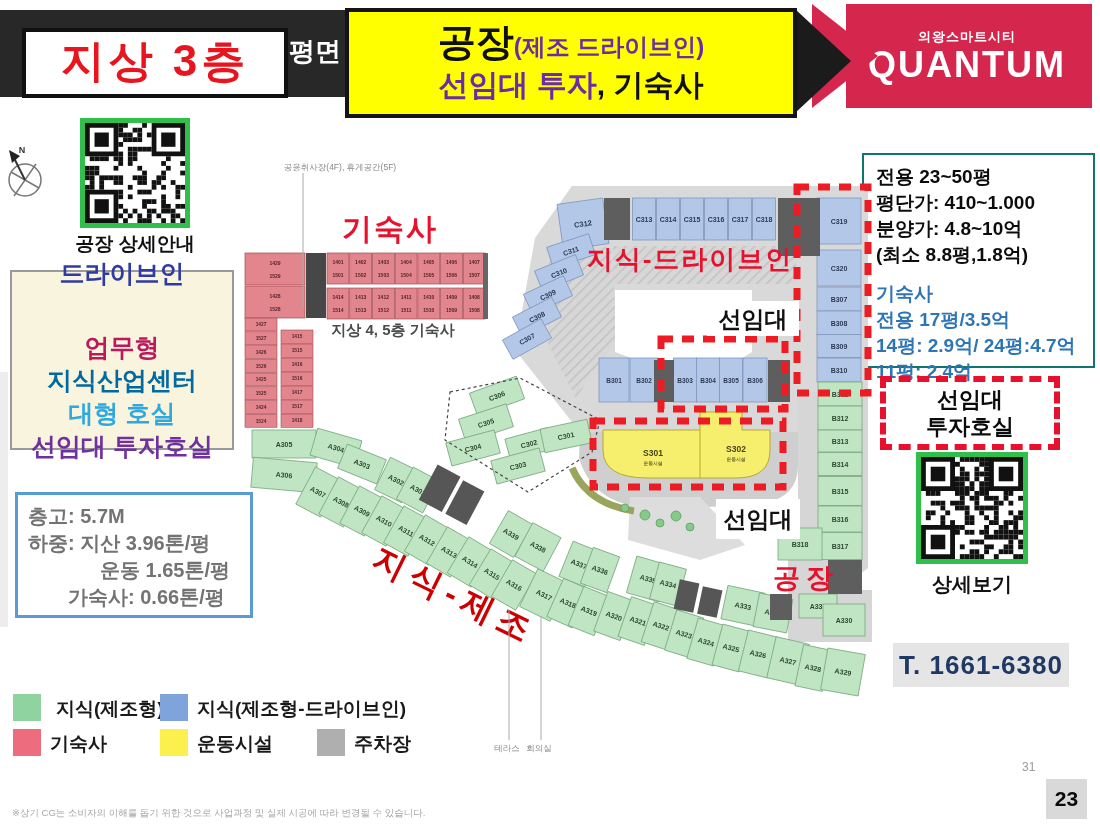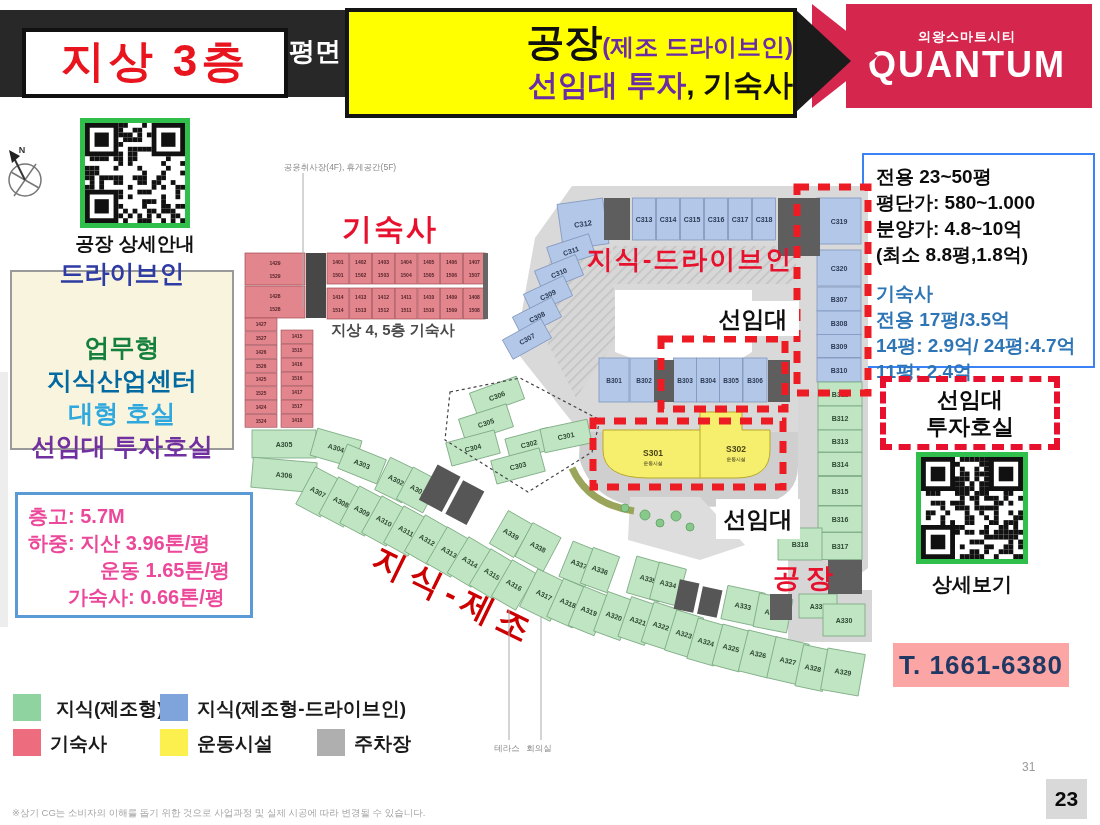--- a/index.html
+++ b/index.html
@@ -6,21 +6,21 @@
   .slide{position:relative;width:1100px;height:825px;background:#fff;overflow:hidden;
          font-family:"Liberation Sans","DejaVu Sans",sans-serif;}
   
   .black-bar{position:absolute;left:0;top:10px;width:345px;height:87px;background:#282828;z-index:4;}
   .bar-partial{position:absolute;left:289px;top:24px;width:54px;overflow:hidden;white-space:nowrap;
                color:#fff;font-size:26px;font-weight:800;}
   .floor-badge{position:absolute;left:22px;top:28px;width:266px;height:70px;background:#fff;
                border:4px solid #111;box-sizing:border-box;display:flex;align-items:flex-start;justify-content:center;z-index:5;}
   .floor-badge span{font-size:44px;font-weight:900;color:#E8151E;letter-spacing:4px;}
   .yellow-banner{position:absolute;left:345px;top:8px;width:452px;height:110px;background:#FFFF00;
-                 border:4px solid #141414;box-sizing:border-box;text-align:right;padding-top:5px;z-index:4;}
+                 border:4px solid #141414;box-sizing:border-box;text-align:center;padding-top:5px;z-index:4;}
   .yb-l1 .main{font-size:38px;font-weight:900;color:#101010;}
   .yb-l1 .sub{font-size:24px;font-weight:900;color:#6B2CA5;}
   .yb-l2{margin-top:-3px;}
   .yb-l2 .accent{font-size:30px;font-weight:900;color:#6B2CA5;}
   .yb-l2 .rest{font-size:30px;font-weight:900;color:#101010;}
   .red-chevron{position:absolute;left:812px;top:4px;width:66px;height:104px;background:#D5274D;
                clip-path:polygon(0 0,100% 50%,0 100%);z-index:2;}
   .brand-banner{position:absolute;left:846px;top:4px;width:246px;height:104px;background:#D5274D;z-index:1;}
   .black-arrow{position:absolute;left:795px;top:9px;width:56px;height:104px;background:#1b1b1b;
                clip-path:polygon(0 0,100% 50%,0 100%);z-index:3;}
@@ -36,34 +36,34 @@
                 font-size:19px;font-weight:800;color:#111;z-index:2;}
   .qr-bottom-label{position:absolute;left:916px;top:571px;width:112px;text-align:center;
                    font-size:20px;font-weight:700;color:#111;z-index:2;}
   
   #feature-box{position:absolute;left:10px;top:270px;width:224px;height:180px;background:#F8F4DE;
                border:2px solid #9a9a9a;box-sizing:border-box;display:flex;flex-direction:column;
                justify-content:center;text-align:center;z-index:2;}
   .feature-line{font-size:25px;font-weight:900;line-height:33px;}
   #spec-box{position:absolute;left:15px;top:492px;width:238px;height:126px;background:#fff;
             border:3px solid #5B9BD5;box-sizing:border-box;padding:8px 10px;z-index:2;}
-  .spec-line{font-size:20px;font-weight:800;color:#ec4899;line-height:27px;white-space:nowrap;}
+  .spec-line{font-size:20px;font-weight:800;color:#737373;line-height:27px;white-space:nowrap;}
   .spec-line:nth-child(3){padding-left:72px;}
   .spec-line:nth-child(4){padding-left:40px;}
   
   #price-box{position:absolute;left:862px;top:153px;width:233px;height:215px;background:#fff;
-             border:2px solid #3b82f6;box-sizing:border-box;padding:9px 12px;z-index:2;}
+             border:2px solid #0f766e;box-sizing:border-box;padding:9px 12px;z-index:2;}
   .price-black{font-size:19px;font-weight:700;color:#0c0c0c;line-height:26px;white-space:nowrap;}
   .price-blue{font-size:19px;font-weight:800;color:#2E75B6;line-height:26px;white-space:nowrap;}
   .price-gap{height:13px;}
   #prelease-box{position:absolute;left:880px;top:376px;width:180px;height:74px;border:6px dashed #E8112D;
                 box-sizing:border-box;display:flex;flex-direction:column;align-items:center;
                 justify-content:center;z-index:2;}
   .prelease-line{font-size:22px;font-weight:900;color:#0b0b0b;line-height:27px;}
-  #phone-box{position:absolute;left:893px;top:643px;width:176px;height:44px;background:#fca5a5;
+  #phone-box{position:absolute;left:893px;top:643px;width:176px;height:44px;background:#e5e5e5;
              display:flex;align-items:center;justify-content:center;font-size:26px;font-weight:900;
              color:#1F3864;letter-spacing:1px;z-index:2;}
   
   #page-small{position:absolute;left:1022px;top:760px;font-size:12px;color:#999;z-index:2;}
   #page-big{position:absolute;left:1046px;top:779px;width:41px;height:40px;background:#D9D9D9;
             display:flex;align-items:center;justify-content:center;font-size:21px;font-weight:800;color:#0b0b0b;z-index:2;}
   .legend-swatch{position:absolute;width:28px;height:27px;z-index:2;}
   .legend-label{position:absolute;font-size:19px;font-weight:600;color:#1a1a1a;white-space:nowrap;z-index:2;}
   #footnote{position:absolute;left:12px;top:770px;font-size:9.5px;color:#A6A6A6;z-index:2;margin-top:37px;}
   
@@ -222,35 +222,35 @@
         <path d="M14,0h7v7h-7z M15,1v5h5v-5z" fill="#111" fill-rule="evenodd"></path>
         <rect x="16" y="2" width="3" height="3" fill="#111"></rect>
         <path d="M0,14h7v7h-7z M1,15v5h5v-5z" fill="#111" fill-rule="evenodd"></path>
         <rect x="2" y="16" width="3" height="3" fill="#111"></rect>
       </svg>
     </div>
   <div class="qr-top-label">공장 상세안내</div>
 
   <div id="feature-box">
       <div class="feature-line" style="color: rgb(47, 59, 165);">드라이브인</div>
-      <div class="feature-line" style="color: #15803d; margin-top: 41px;">업무형</div>
+      <div class="feature-line" style="color: #be185d; margin-top: 41px;">업무형</div>
       <div class="feature-line" style="color: #0369a1;">지식산업센터</div>
       <div class="feature-line" style="color: rgb(47, 168, 222);">대형 호실</div>
       <div class="feature-line" style="color: rgb(112, 48, 160);">선임대 투자호실</div>
     </div>
   <div id="spec-box">
       <div class="spec-line">층고: 5.7M</div>
       <div class="spec-line">하중: 지산 3.96톤/평</div>
       <div class="spec-line">운동 1.65톤/평</div>
       <div class="spec-line">가숙사: 0.66톤/평</div>
     </div>
 
   <div id="price-box">
       <div class="price-black">전용 23~50평</div>
-      <div class="price-black">평단가: 580~1.000</div>
+      <div class="price-black">평단가: 410~1.000</div>
       <div class="price-black">분양가: 4.8~10억</div>
       <div class="price-black">(최소 8.8평,1.8억)</div>
       <div class="price-gap"></div>
       <div class="price-blue">기숙사</div>
       <div class="price-blue">전용 17평/3.5억</div>
       <div class="price-blue">14평: 2.9억/ 24평:4.7억</div>
       <div class="price-blue">11평: 2.4억</div>
     </div>
   <div id="prelease-box">
     <div class="prelease-line">선임대</div>

